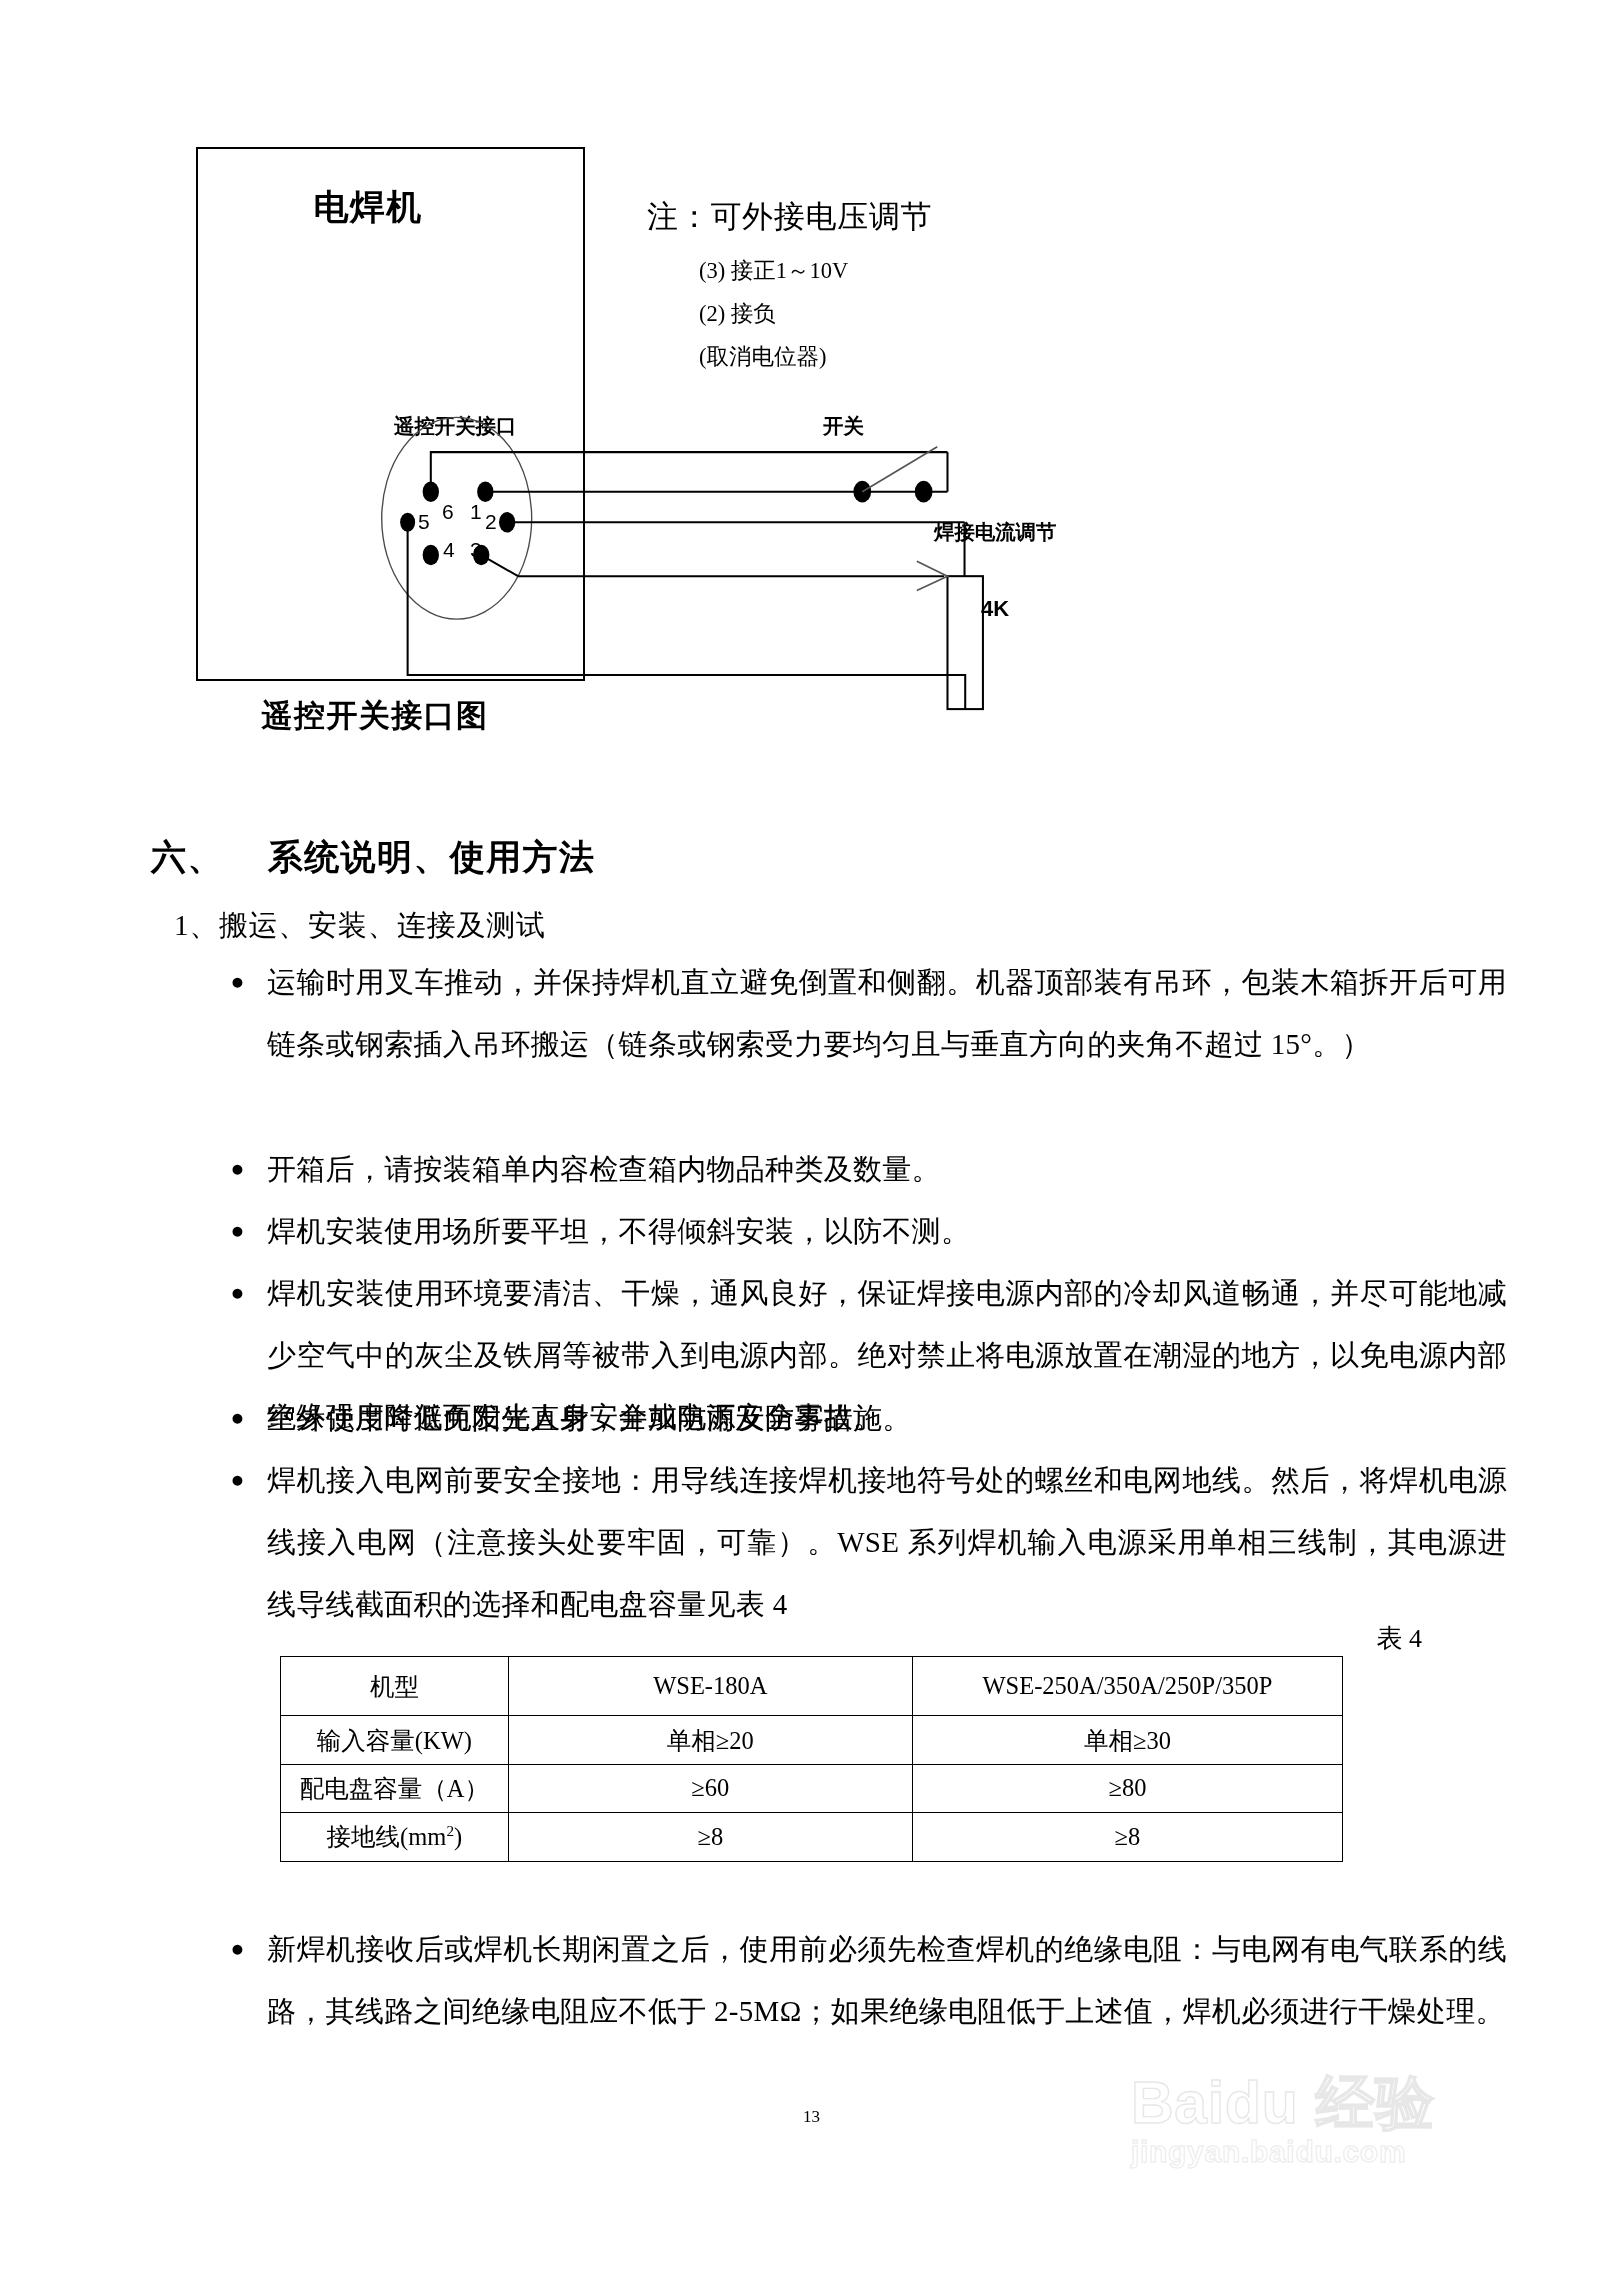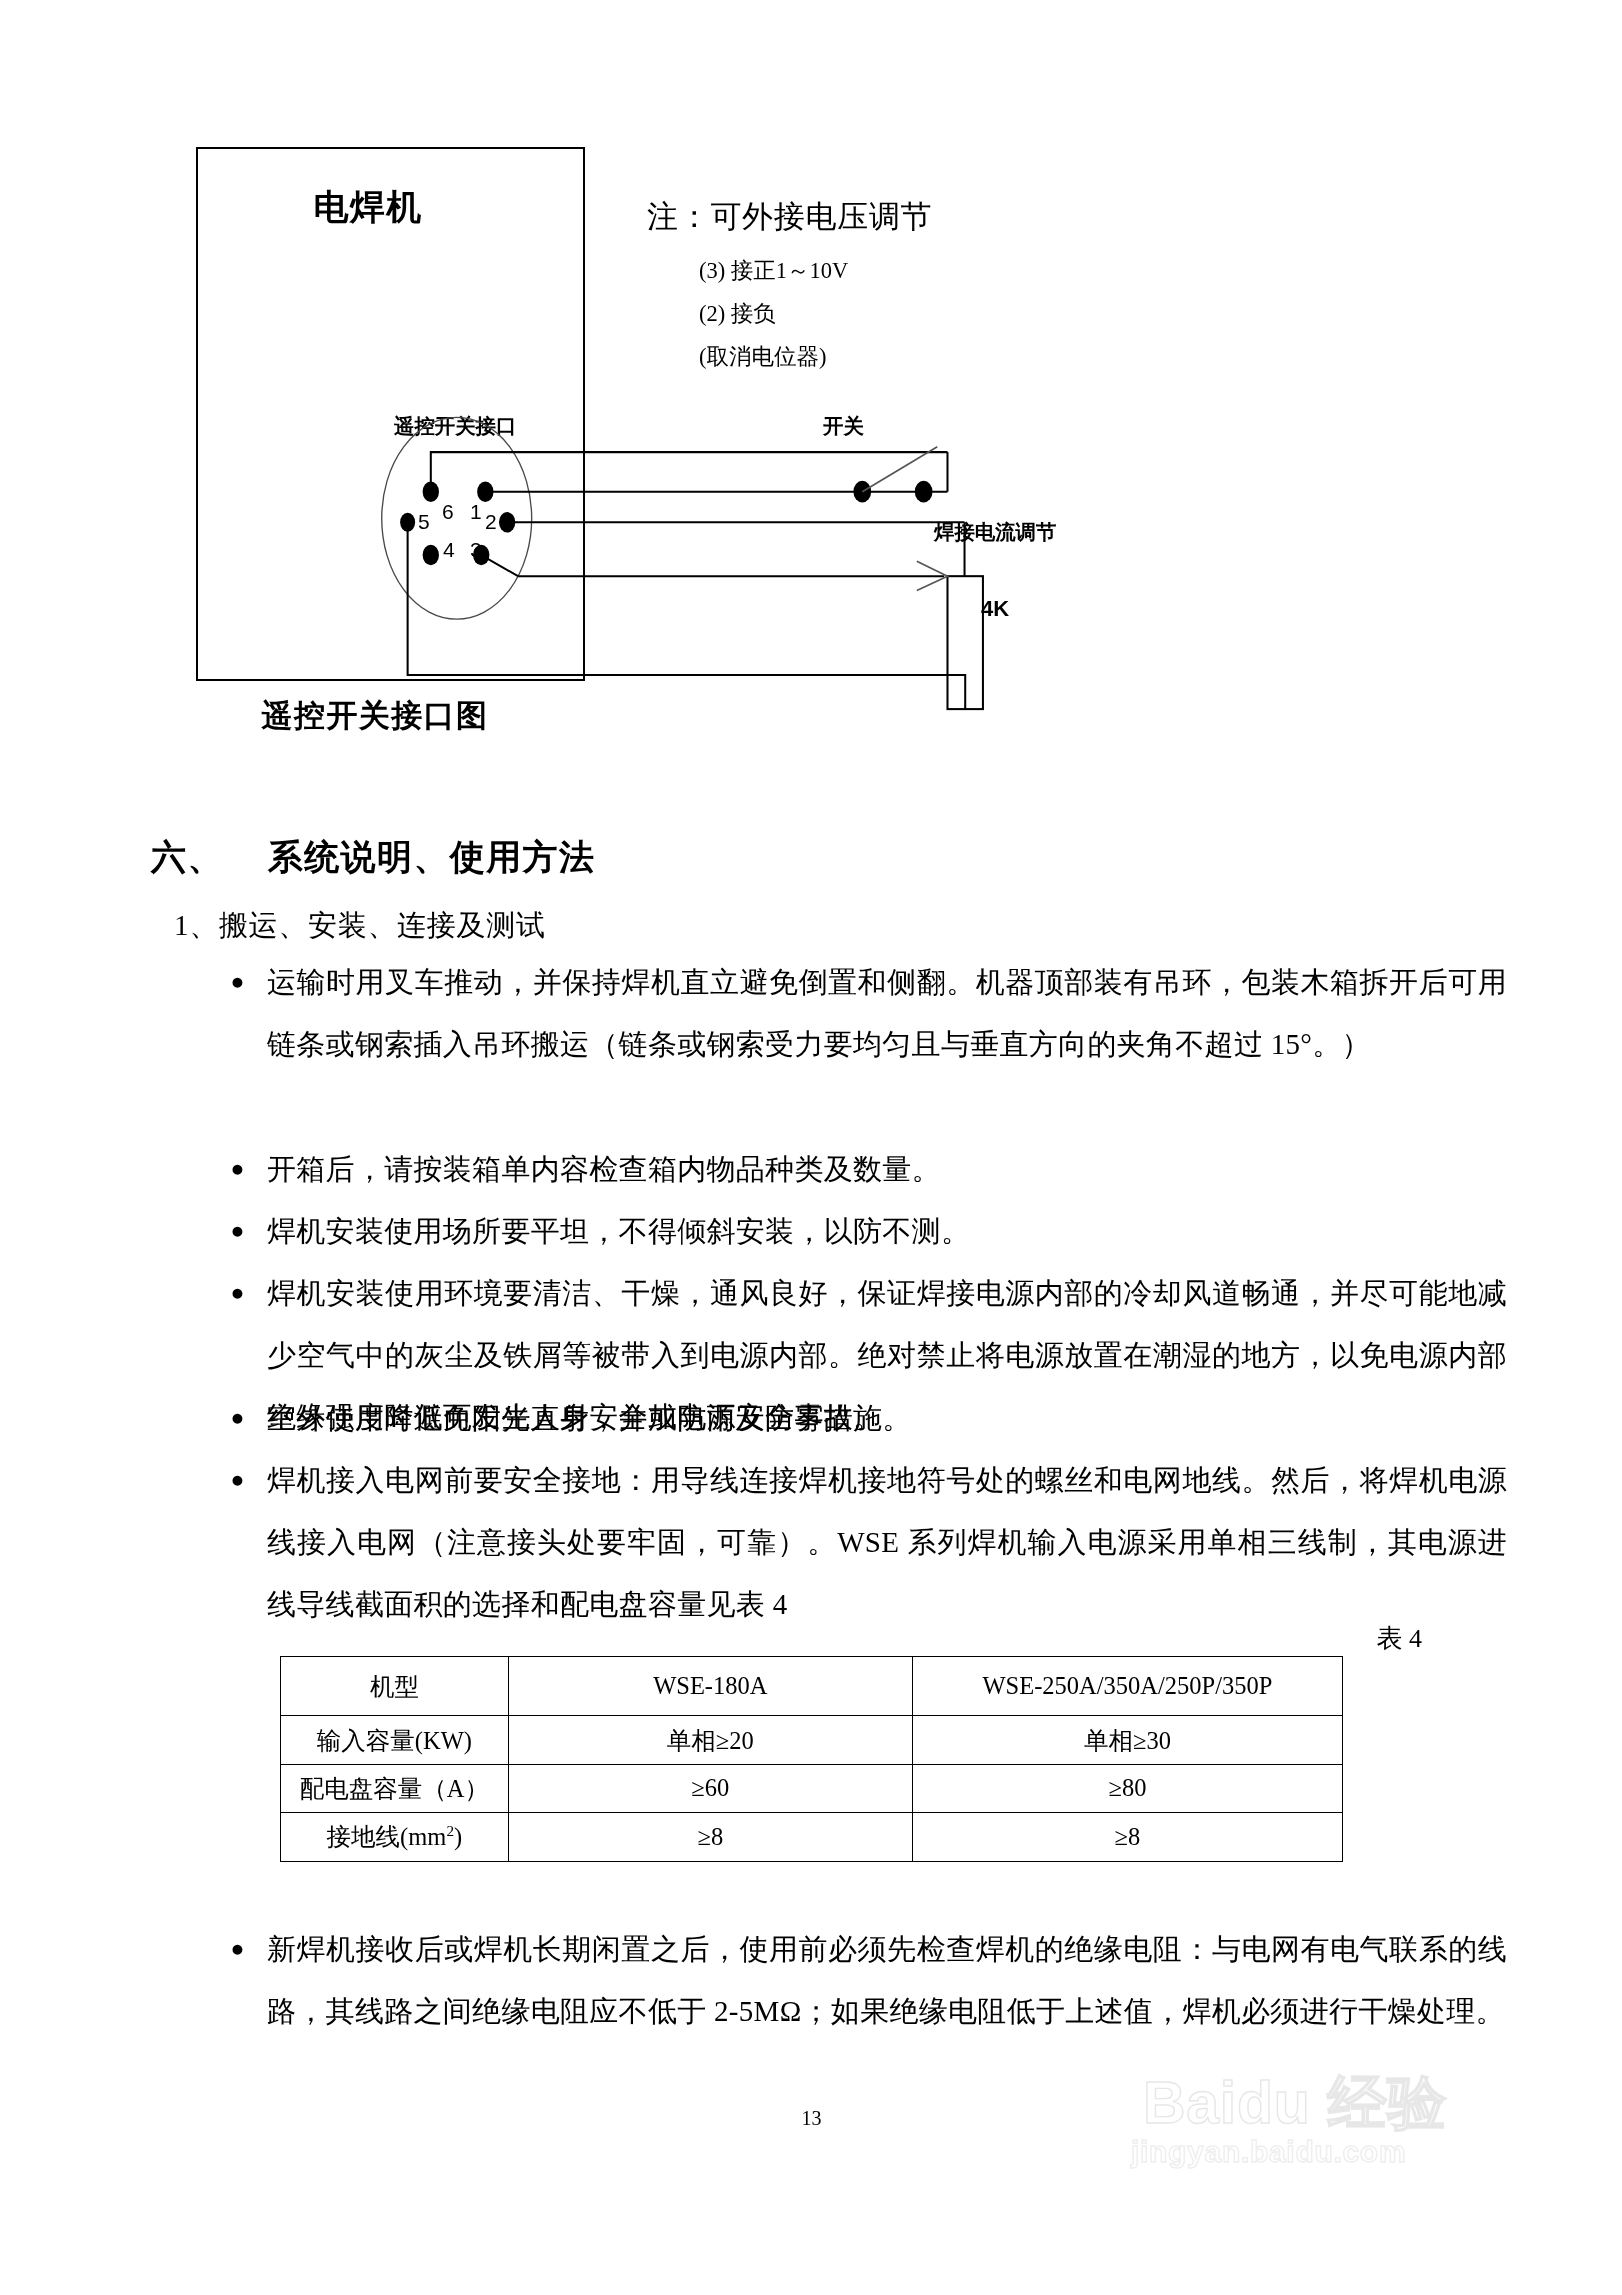--- a/index.html
+++ b/index.html
@@ -110,35 +110,35 @@
   }
   #table4 tr td:first-child { width:225px; }
   #table4 tr td:nth-child(2) { width:409px; }
   #table4 tr td:nth-child(3) { width:429px; }
   #table4 .hdr-row td { height:53px; }
   sup { font-size:0.62em; vertical-align:super; }
 
   
   #page-number {
     position:absolute; left:0; top:2107px; width:1623px;
-    text-align:center; font-size:20px;
+    text-align:center; font-size:17px;
   }
 
   
   #watermark {
     position:absolute; left:1131px; top:2075px;
     width:382px; opacity:1;
     pointer-events:none; user-select:none;
   }
   #watermark .wm-main {
     font-family:"Liberation Sans","DejaVu Sans",sans-serif;
     font-size:59px; font-weight:bold;
     color:transparent;
     -webkit-text-stroke:1.4px #e7e7e7;
-    letter-spacing:0.7px; line-height:0.95;margin-left:12px;
+    letter-spacing:0.7px; line-height:0.95;
   }
   #watermark .wm-sub {
     font-family:"Liberation Sans","DejaVu Sans",sans-serif;
     font-size:30px; font-weight:bold;
     color:transparent;
     -webkit-text-stroke:1.4px #eeeeee;
     letter-spacing:0.7px; margin-top:4.1px;
   }
 </style>
 </head>

